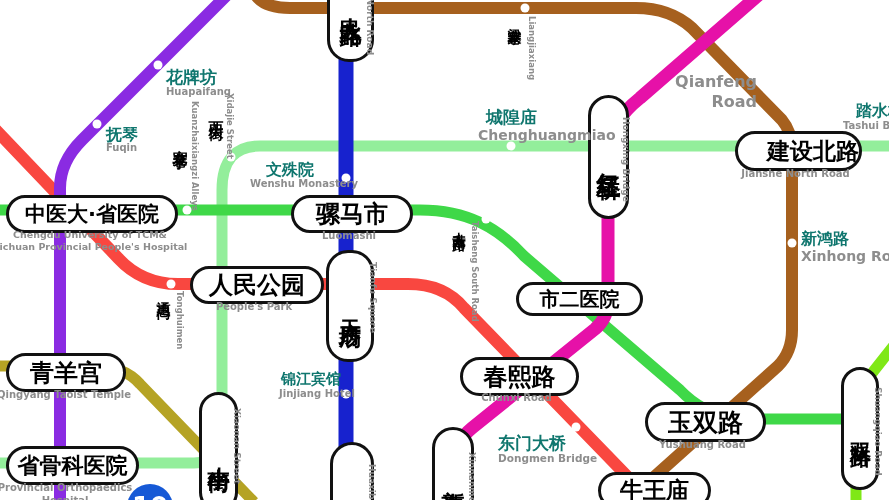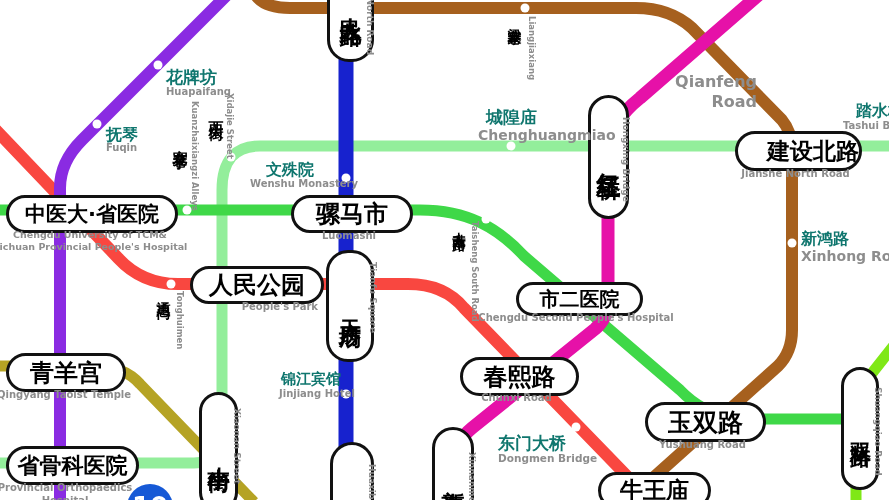--- a/index.html
+++ b/index.html
@@ -64,21 +64,21 @@
     <span>Sichuan Provincial People's Hospital</span></div>
 
   <div class="pill" style="left:291px;top:195px;width:116px;height:32px;font-size:24px;">
     <span>骡马市</span>
     </div>
   <div class="en ctr" style="left:291px;top:230px;width:116px;font-size:10px;">Luomashi</div>
 
   <div class="pill" style="left:190px;top:266px;width:128px;height:32px;font-size:24px;">
     <span>人民公园</span>
     </div>
-  <div class="en ctr" style="left:190px;top:301px;width:128px;font-size:10px;text-align:right;">People's Park</div>
+  <div class="en ctr" style="left:190px;top:301px;width:128px;font-size:10px;">People's Park</div>
 
   <div class="pill" style="left:6px;top:353px;width:114px;height:33px;font-size:24px;">
     <span>青羊宫</span>
     </div>
   <div class="en ctr" style="left:-14px;top:389px;width:156px;font-size:10px;">Qingyang Taoist Temple</div>
 
   <div class="pill" style="left:6px;top:446px;width:127px;height:33px;font-size:22px;">
     <span>省骨科医院</span>
     </div>
   <div class="en ctr" style="left:-26px;top:482px;width:182px;font-size:10px;">Provincial Orthopaedics Hospital</div>
@@ -86,21 +86,20 @@
   <div class="en ctr" style="left:626px;top:72px;width:131px;font-size:16px;text-align:right;">Qianfeng Road</div>
 
   <div class="pill" style="left:735px;top:131px;width:121px;height:34px;font-size:23px;justify-content:flex-end;">
     <span>建设北路</span>
     </div>
   <div class="en ctr" style="left:735px;top:168px;width:121px;font-size:10px;">Jianshe North Road</div>
 
   <div class="pill" style="left:516px;top:282px;width:121px;height:28px;font-size:20px;">
     <span>市二医院</span>
     </div>
-  <div class="en ctr" style="left:456px;top:312px;width:240px;font-size:10px;">Chengdu Second People's Hospital</div>
 
   <div class="pill" style="left:460px;top:357px;width:113px;height:33px;font-size:24px;">
     <span>春熙路</span>
     </div>
   <div class="en ctr" style="left:460px;top:392px;width:113px;font-size:10px;">Chunxi Road</div>
 
   <div class="pill" style="left:645px;top:402px;width:115px;height:34px;font-size:25px;">
     <span>玉双路</span>
     </div>
   <div class="en ctr" style="left:645px;top:439px;width:115px;font-size:10px;">Yushuang Road</div>

